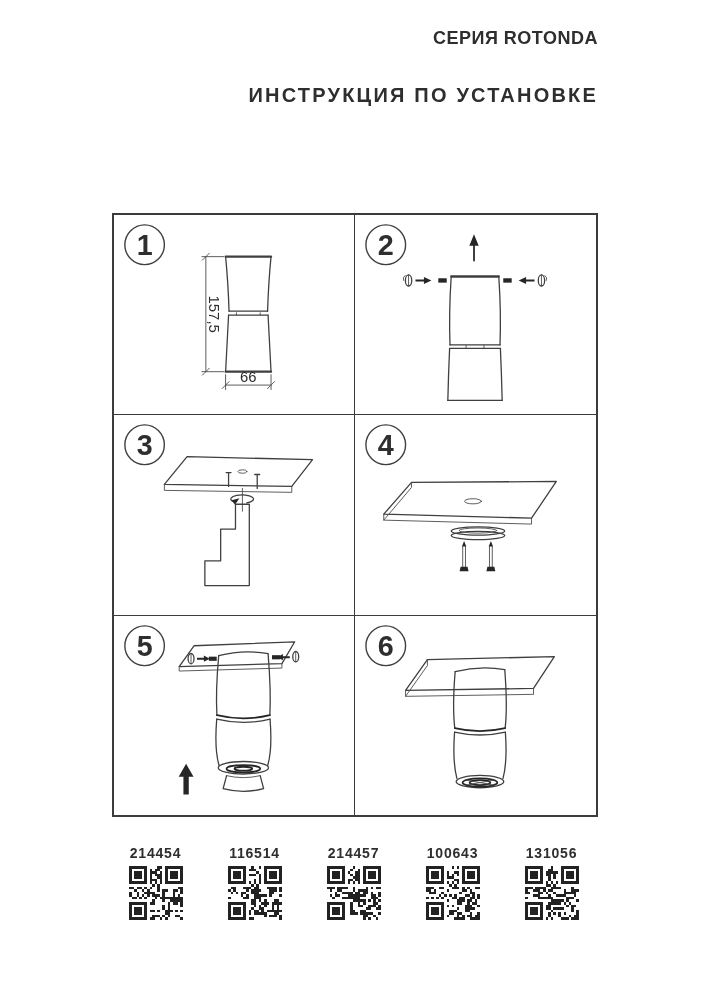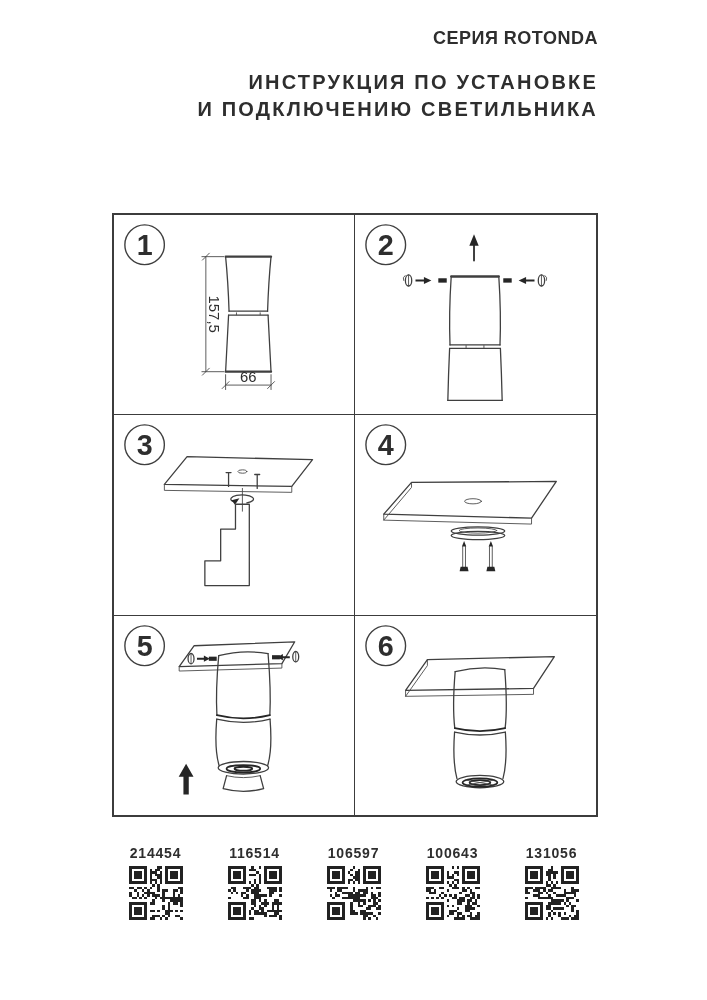--- a/index.html
+++ b/index.html
@@ -14,21 +14,21 @@
   }
   
   .header{
     position:absolute; top:25px; right:109px;
     text-align:right;
   }
   .hdr-top{
     font-size:18px; font-weight:bold; line-height:26px; letter-spacing:0.5px;
   }
   .hdr-title{
-    margin-top:18px;
+    margin-top:31px;
     font-size:20px; font-weight:bold; line-height:27px; letter-spacing:2.2px;
   }
   
   .grid{
     position:absolute; left:112px; top:213px;
     width:486px; height:604px;
     border:2px solid #3c3c3c;
     display:grid;
     grid-template-columns:1fr 1fr;
     grid-template-rows:1fr 1fr 1fr;
@@ -62,21 +62,20 @@
 </style>
 </head>
 <body>
 
 <div class="page">
 
   <header class="header">
     <div class="hdr-top">СЕРИЯ ROTONDA</div>
     <div class="hdr-title">
       <div>ИНСТРУКЦИЯ ПО УСТАНОВКЕ</div>
-      <div>И ПОДКЛЮЧЕНИЮ СВЕТИЛЬНИКА</div>
     </div>
   </header>
 
   <div class="grid">
 
     <section class="cell br bb">
       <svg class="panel-svg" viewBox="0 0 243 201" preserveAspectRatio="none">
         <g>
           <circle class="badge-circle" cx="31" cy="30" r="20"></circle>
           <text class="badge-num" x="31" y="40">1</text>
@@ -523,21 +522,21 @@
           <rect x="16" y="19" width="1" height="1" fill="#222"></rect>
           <rect x="17" y="19" width="1" height="1" fill="#222"></rect>
           <rect x="18" y="19" width="1" height="1" fill="#222"></rect>
           <rect x="20" y="19" width="1" height="1" fill="#222"></rect>
           <rect x="8" y="20" width="1" height="1" fill="#222"></rect>
           <rect x="9" y="20" width="1" height="1" fill="#222"></rect>
           <rect x="20" y="20" width="1" height="1" fill="#222"></rect>
         </svg>
     </div>
     <div class="qr-item">
-      <div class="qr-label">106597</div>
+      <div class="qr-label">214457</div>
       <svg class="qr-code" viewBox="0 0 21 21">
           <rect x="0" y="0" width="7" height="7" fill="#222"></rect>
           <rect x="1" y="1" width="5" height="5" fill="#fff"></rect>
           <rect x="2" y="2" width="3" height="3" fill="#222"></rect>
           <rect x="14" y="0" width="7" height="7" fill="#222"></rect>
           <rect x="15" y="1" width="5" height="5" fill="#fff"></rect>
           <rect x="16" y="2" width="3" height="3" fill="#222"></rect>
           <rect x="0" y="14" width="7" height="7" fill="#222"></rect>
           <rect x="1" y="15" width="5" height="5" fill="#fff"></rect>
           <rect x="2" y="16" width="3" height="3" fill="#222"></rect>

